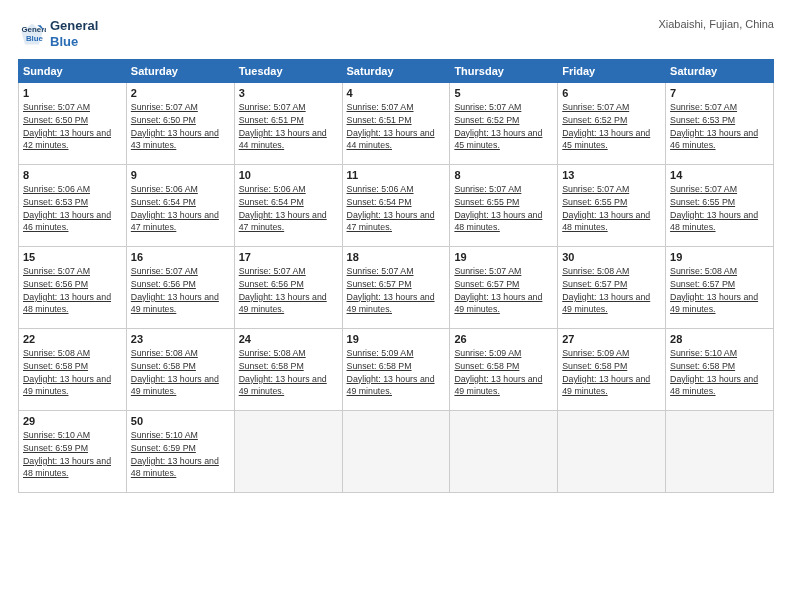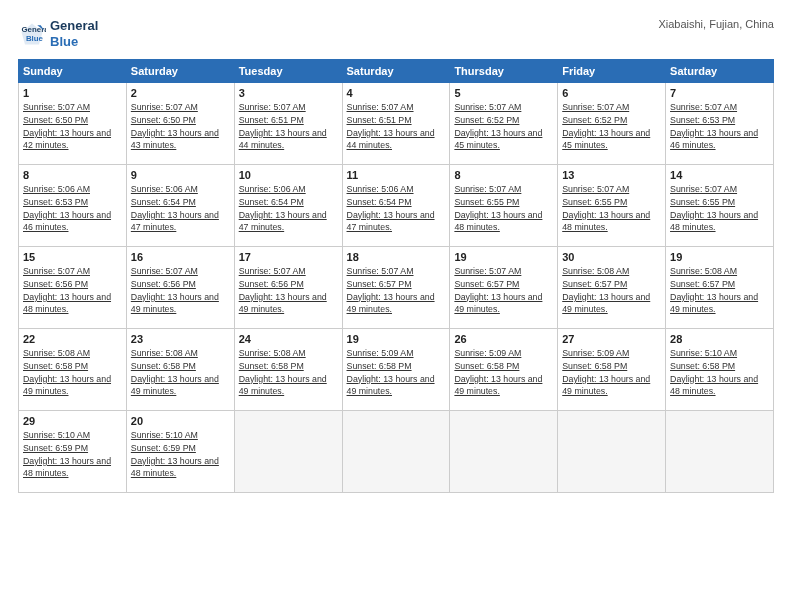--- a/index.html
+++ b/index.html
@@ -243,21 +243,21 @@
           <div class="day-num">28</div>
           <div class="day-detail">Sunrise: 5:10 AM<br>Sunset: 6:58 PM<br>Daylight: 13 hours and 48 minutes.</div>
         </td>
         </tr>
         <tr>
           <td>
           <div class="day-num">29</div>
           <div class="day-detail">Sunrise: 5:10 AM<br>Sunset: 6:59 PM<br>Daylight: 13 hours and 48 minutes.</div>
         </td>
           <td>
-          <div class="day-num">20</div>
+          <div class="day-num">50</div>
           <div class="day-detail">Sunrise: 5:10 AM<br>Sunset: 6:59 PM<br>Daylight: 13 hours and 48 minutes.</div>
         </td>
           <td class="empty"></td>
           <td class="empty"></td>
           <td class="empty"></td>
           <td class="empty"></td>
           <td class="empty"></td>
         </tr>
       </tbody>
   </table>

